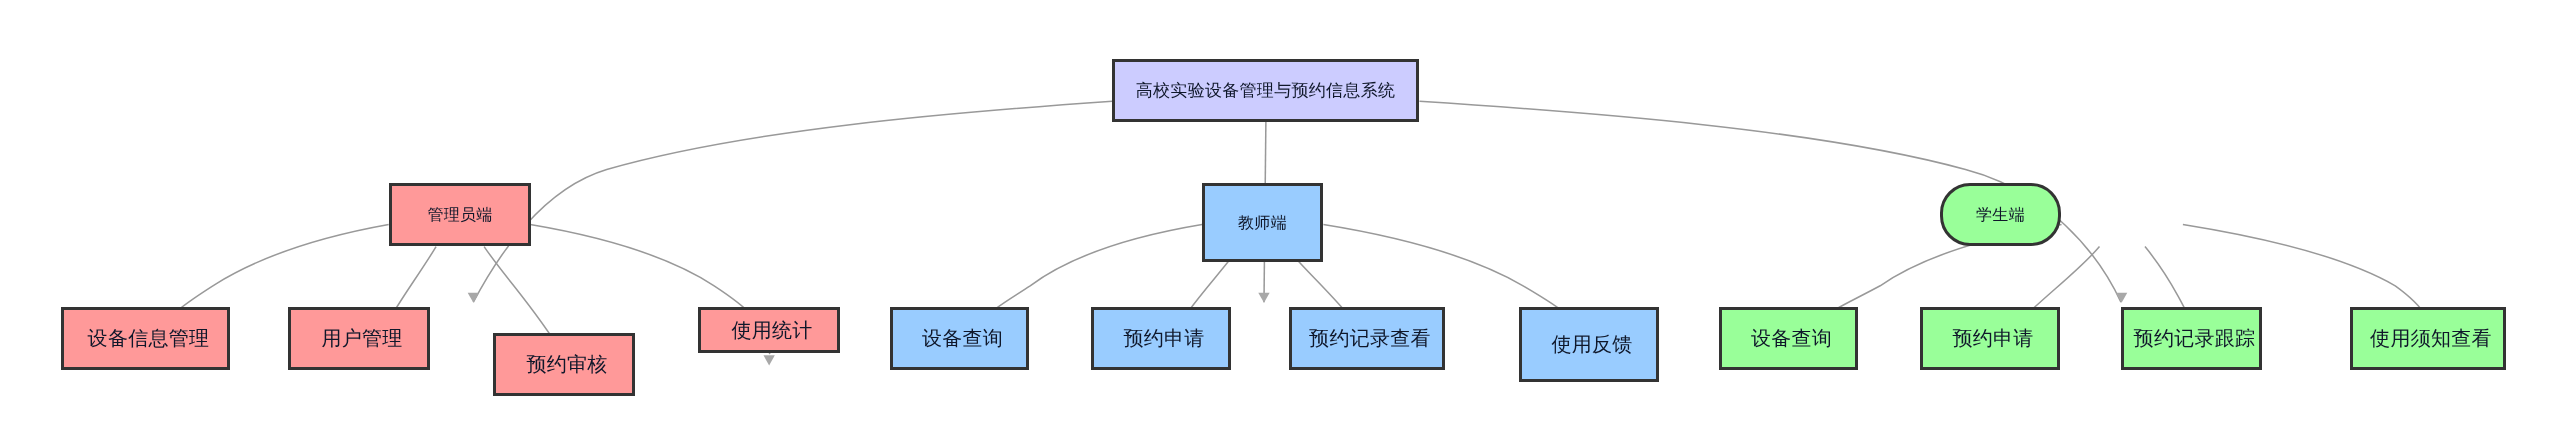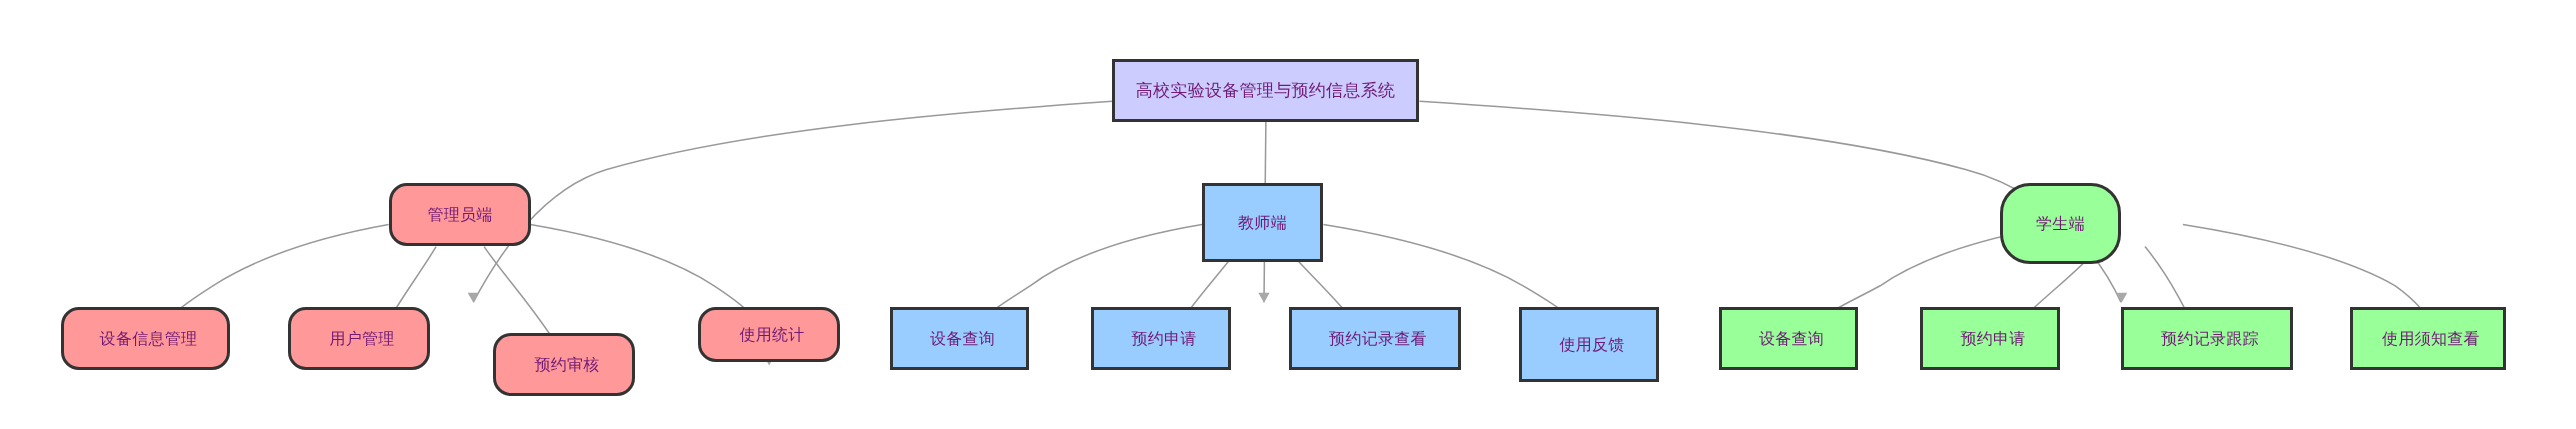--- a/index.html
+++ b/index.html
@@ -36,49 +36,48 @@
     stroke: none;
   }
   .node {
     position: absolute;
     box-sizing: border-box;
     border: 3.2px solid #333333;
     display: flex;
     align-items: center;
     justify-content: center;
     text-align: center;
-    color: #701a75;
+    color: #0f172a;
     line-height: 1.25;
     letter-spacing: 0.3px;
     z-index: 3;
   }
   .node-label {
     display: block;
     padding: 0 6.3px;
     white-space: nowrap;
   }
   .node-root {
     background: #ccccff;
     font-size: 17px;
   }
   .node-admin {
     background: #ff9999;
     font-size: 16px;
-    border-radius: 18px;
   }
   .node-teacher {
     background: #99ccff;
     font-size: 16px;
   }
   .node-student {
     background: #99ff99;
     font-size: 16px;
   }
   .node-leaf {
-    font-size: 16px;
+    font-size: 20px;
     padding-left: 6px;
   }
 </style>
 </head>
 <body>
 
 <div id="diagram-root">
 
   <svg id="edge-layer" viewBox="0 0 4076 680" width="2576" height="430" xmlns="http://www.w3.org/2000/svg">
       <path d="M 1760,160 C 1500,178 1180,205 960,268 C 860,298 790,400 749,478" class="edge-path"></path>
@@ -116,54 +115,54 @@
   <div id="node-layer">
       <div class="node node-root" style="left: 1112px; top: 59px; width: 307px; height: 63px; background: rgb(204, 204, 255);">
         <span class="node-label">高校实验设备管理与预约信息系统</span>
       </div>
       <div class="node node-admin" style="left: 389px; top: 183px; width: 142px; height: 63px; background: rgb(255, 153, 153);">
         <span class="node-label">管理员端</span>
       </div>
       <div class="node node-teacher" style="left: 1202px; top: 183px; width: 121px; height: 79px; background: rgb(153, 204, 255);">
         <span class="node-label">教师端</span>
       </div>
-      <div class="node node-student" style="left: 2000px; top: 183px; width: 121px; height: 81px; background: rgb(153, 255, 153); border-radius: 30px;">
+      <div class="node node-student" style="left: 1940px; top: 183px; width: 121px; height: 63px; background: rgb(153, 255, 153); border-radius: 30px;">
         <span class="node-label">学生端</span>
       </div>
       <div class="node node-leaf node-admin" style="left: 61px; top: 307px; width: 169px; height: 63px; background: rgb(255, 153, 153);">
         <span class="node-label">设备信息管理</span>
       </div>
       <div class="node node-leaf node-admin" style="left: 288px; top: 307px; width: 142px; height: 63px; background: rgb(255, 153, 153);">
         <span class="node-label">用户管理</span>
       </div>
       <div class="node node-leaf node-admin" style="left: 493px; top: 307px; width: 142px; height: 63px; background: rgb(255, 153, 153); margin-top: 26px;">
         <span class="node-label">预约审核</span>
       </div>
-      <div class="node node-leaf node-admin" style="left: 698px; top: 307px; width: 142px; height: 55px; background: rgb(255, 153, 153);">
+      <div class="node node-leaf node-admin" style="left: 698px; top: 307px; width: 142px; height: 46px; background: rgb(255, 153, 153);">
         <span class="node-label">使用统计</span>
       </div>
       <div class="node node-leaf node-teacher" style="left: 890px; top: 307px; width: 139px; height: 63px; background: rgb(153, 204, 255);">
         <span class="node-label">设备查询</span>
       </div>
       <div class="node node-leaf node-teacher" style="left: 1091px; top: 307px; width: 140px; height: 63px; background: rgb(153, 204, 255);">
         <span class="node-label">预约申请</span>
       </div>
-      <div class="node node-leaf node-teacher" style="left: 1289px; top: 307px; width: 172px; height: 63px; background: rgb(153, 204, 255);">
+      <div class="node node-leaf node-teacher" style="left: 1289px; top: 307px; width: 156px; height: 63px; background: rgb(153, 204, 255);">
         <span class="node-label">预约记录查看</span>
       </div>
       <div class="node node-leaf node-teacher" style="left: 1519px; top: 307px; width: 140px; height: 75px; background: rgb(153, 204, 255);">
         <span class="node-label">使用反馈</span>
       </div>
       <div class="node node-leaf node-student" style="left: 1719px; top: 307px; width: 139px; height: 63px; background: rgb(153, 255, 153);">
         <span class="node-label">设备查询</span>
       </div>
       <div class="node node-leaf node-student" style="left: 1920px; top: 307px; width: 140px; height: 63px; background: rgb(153, 255, 153);">
         <span class="node-label">预约申请</span>
       </div>
-      <div class="node node-leaf node-student" style="left: 2121px; top: 307px; width: 172px; height: 63px; background: rgb(153, 255, 153);">
+      <div class="node node-leaf node-student" style="left: 2121px; top: 307px; width: 141px; height: 63px; background: rgb(153, 255, 153);">
         <span class="node-label">预约记录跟踪</span>
       </div>
       <div class="node node-leaf node-student" style="left: 2350px; top: 307px; width: 156px; height: 63px; background: rgb(153, 255, 153);">
         <span class="node-label">使用须知查看</span>
       </div>
     </div>
 
 </div>
 
 

